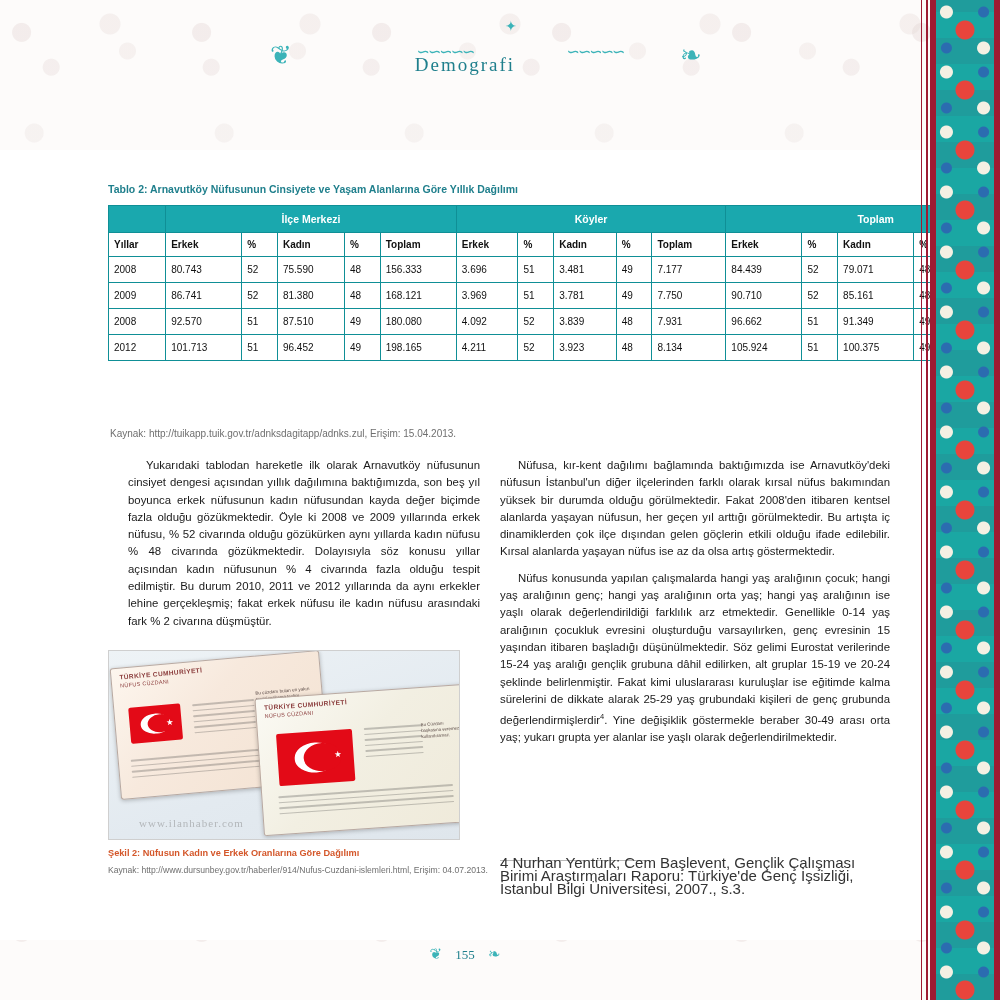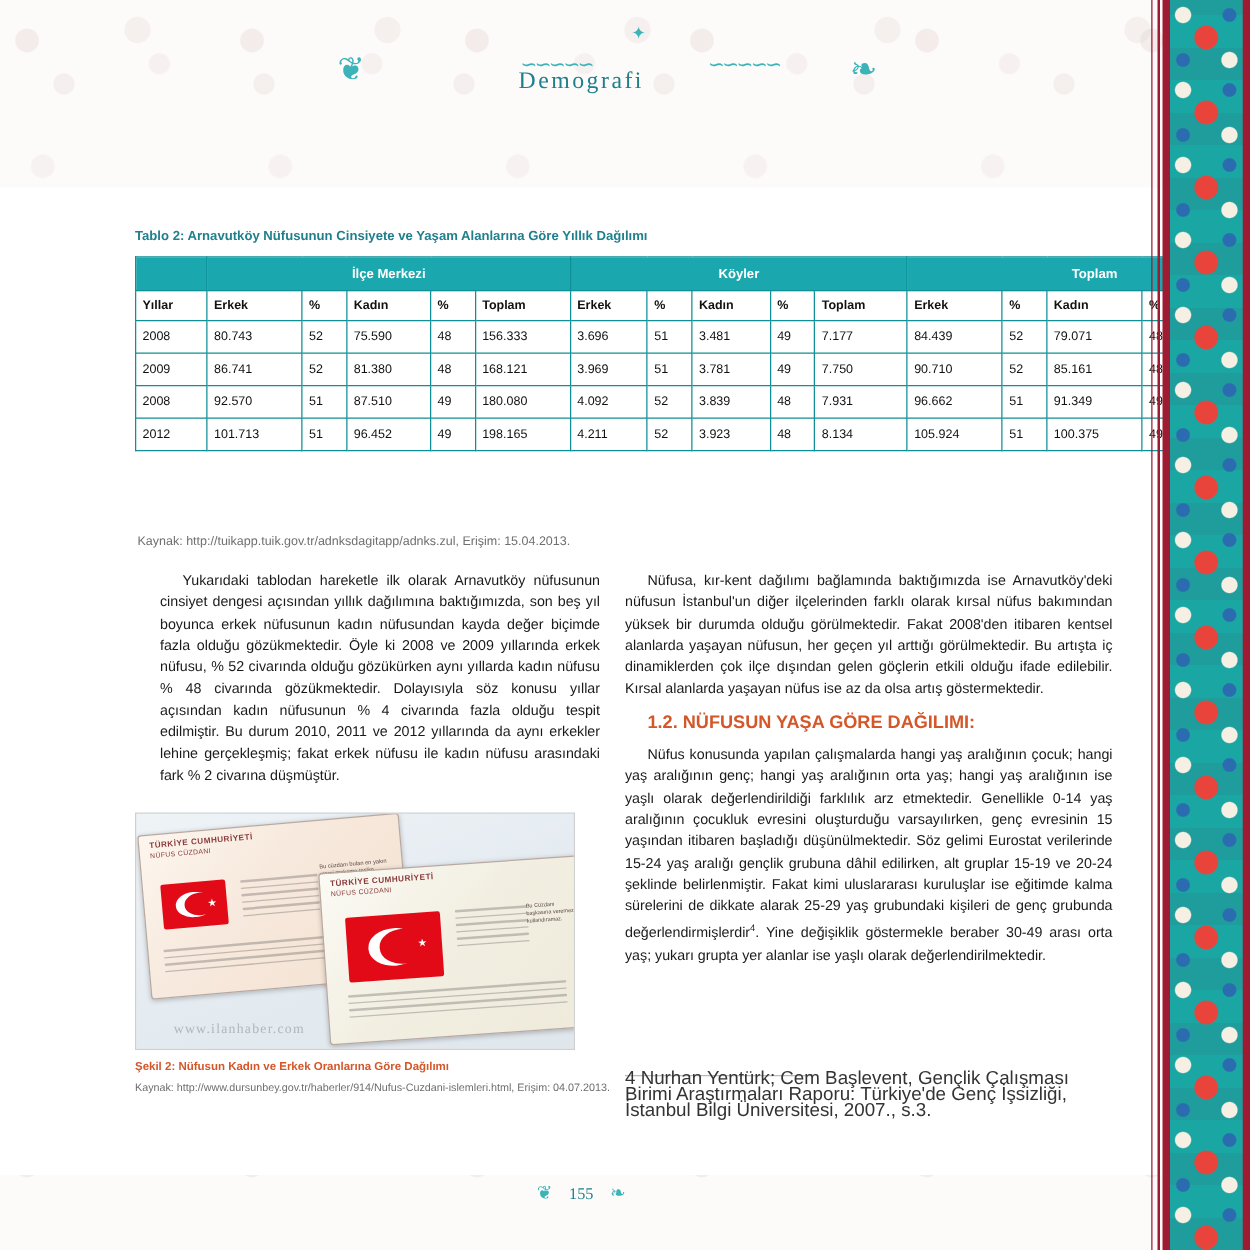--- a/index.html
+++ b/index.html
@@ -317,21 +317,20 @@
 </table>
 
 <div class="src-note">Kaynak: http://tuikapp.tuik.gov.tr/adnksdagitapp/adnks.zul, Erişim: 15.04.2013.</div>
 
 <div class="col col-left">
   <p>Yukarıdaki tablodan hareketle ilk olarak Arnavutköy nüfusunun cinsiyet dengesi açısından yıllık dağılımına baktığımızda, son beş yıl boyunca erkek nüfusunun kadın nüfusundan kayda değer biçimde fazla olduğu gözükmektedir. Öyle ki 2008 ve 2009 yıllarında erkek nüfusu, % 52 civarında olduğu gözükürken aynı yıllarda kadın nüfusu % 48 civarında gözükmektedir. Dolayısıyla söz konusu yıllar açısından kadın nüfusunun % 4 civarında fazla olduğu tespit edilmiştir. Bu durum 2010, 2011 ve 2012 yıllarında da aynı erkekler lehine gerçekleşmiş; fakat erkek nüfusu ile kadın nüfusu arasındaki fark % 2 civarına düşmüştür.</p>
 </div>
 
 <div class="col col-right">
   <p>Nüfusa, kır-kent dağılımı bağlamında baktığımızda ise Arnavutköy'deki nüfusun İstanbul'un diğer ilçelerinden farklı olarak kırsal nüfus bakımından yüksek bir durumda olduğu görülmektedir. Fakat 2008'den itibaren kentsel alanlarda yaşayan nüfusun, her geçen yıl arttığı görülmektedir. Bu artışta iç dinamiklerden çok ilçe dışından gelen göçlerin etkili olduğu ifade edilebilir. Kırsal alanlarda yaşayan nüfus ise az da olsa artış göstermektedir.</p>
-  <p class="subhead">1.2. NÜFUSUN YAŞA GÖRE DAĞILIMI:</p>
   <p><span>Nüfus konusunda yapılan çalışmalarda hangi yaş aralığının çocuk; hangi yaş aralığının genç; hangi yaş aralığının orta yaş; hangi yaş aralığının ise yaşlı olarak değerlendirildiği farklılık arz etmektedir. Genellikle 0-14 yaş aralığının çocukluk evresini oluşturduğu varsayılırken, genç evresinin 15 yaşından itibaren başladığı düşünülmektedir. Söz gelimi Eurostat verilerinde 15-24 yaş aralığı gençlik grubuna dâhil edilirken, alt gruplar 15-19 ve 20-24 şeklinde belirlenmiştir. Fakat kimi uluslararası kuruluşlar ise eğitimde kalma sürelerini de dikkate alarak 25-29 yaş grubundaki kişileri de genç grubunda değerlendirmişlerdir</span><sup>4</sup><span>. Yine değişiklik göstermekle beraber 30-49 arası orta yaş; yukarı grupta yer alanlar ise yaşlı olarak değerlendirilmektedir.</span></p>
 </div>
 
 <div class="figure">
   <div class="card card-back">
     <div class="card-title">TÜRKİYE CUMHURİYETİ</div>
     <div class="card-sub">NÜFUS CÜZDANI</div>
     <div class="flag" style="left:14px; top:40px; width:52px; height:36px;">
       <div class="moon"></div>
       <div class="moon2"></div>

